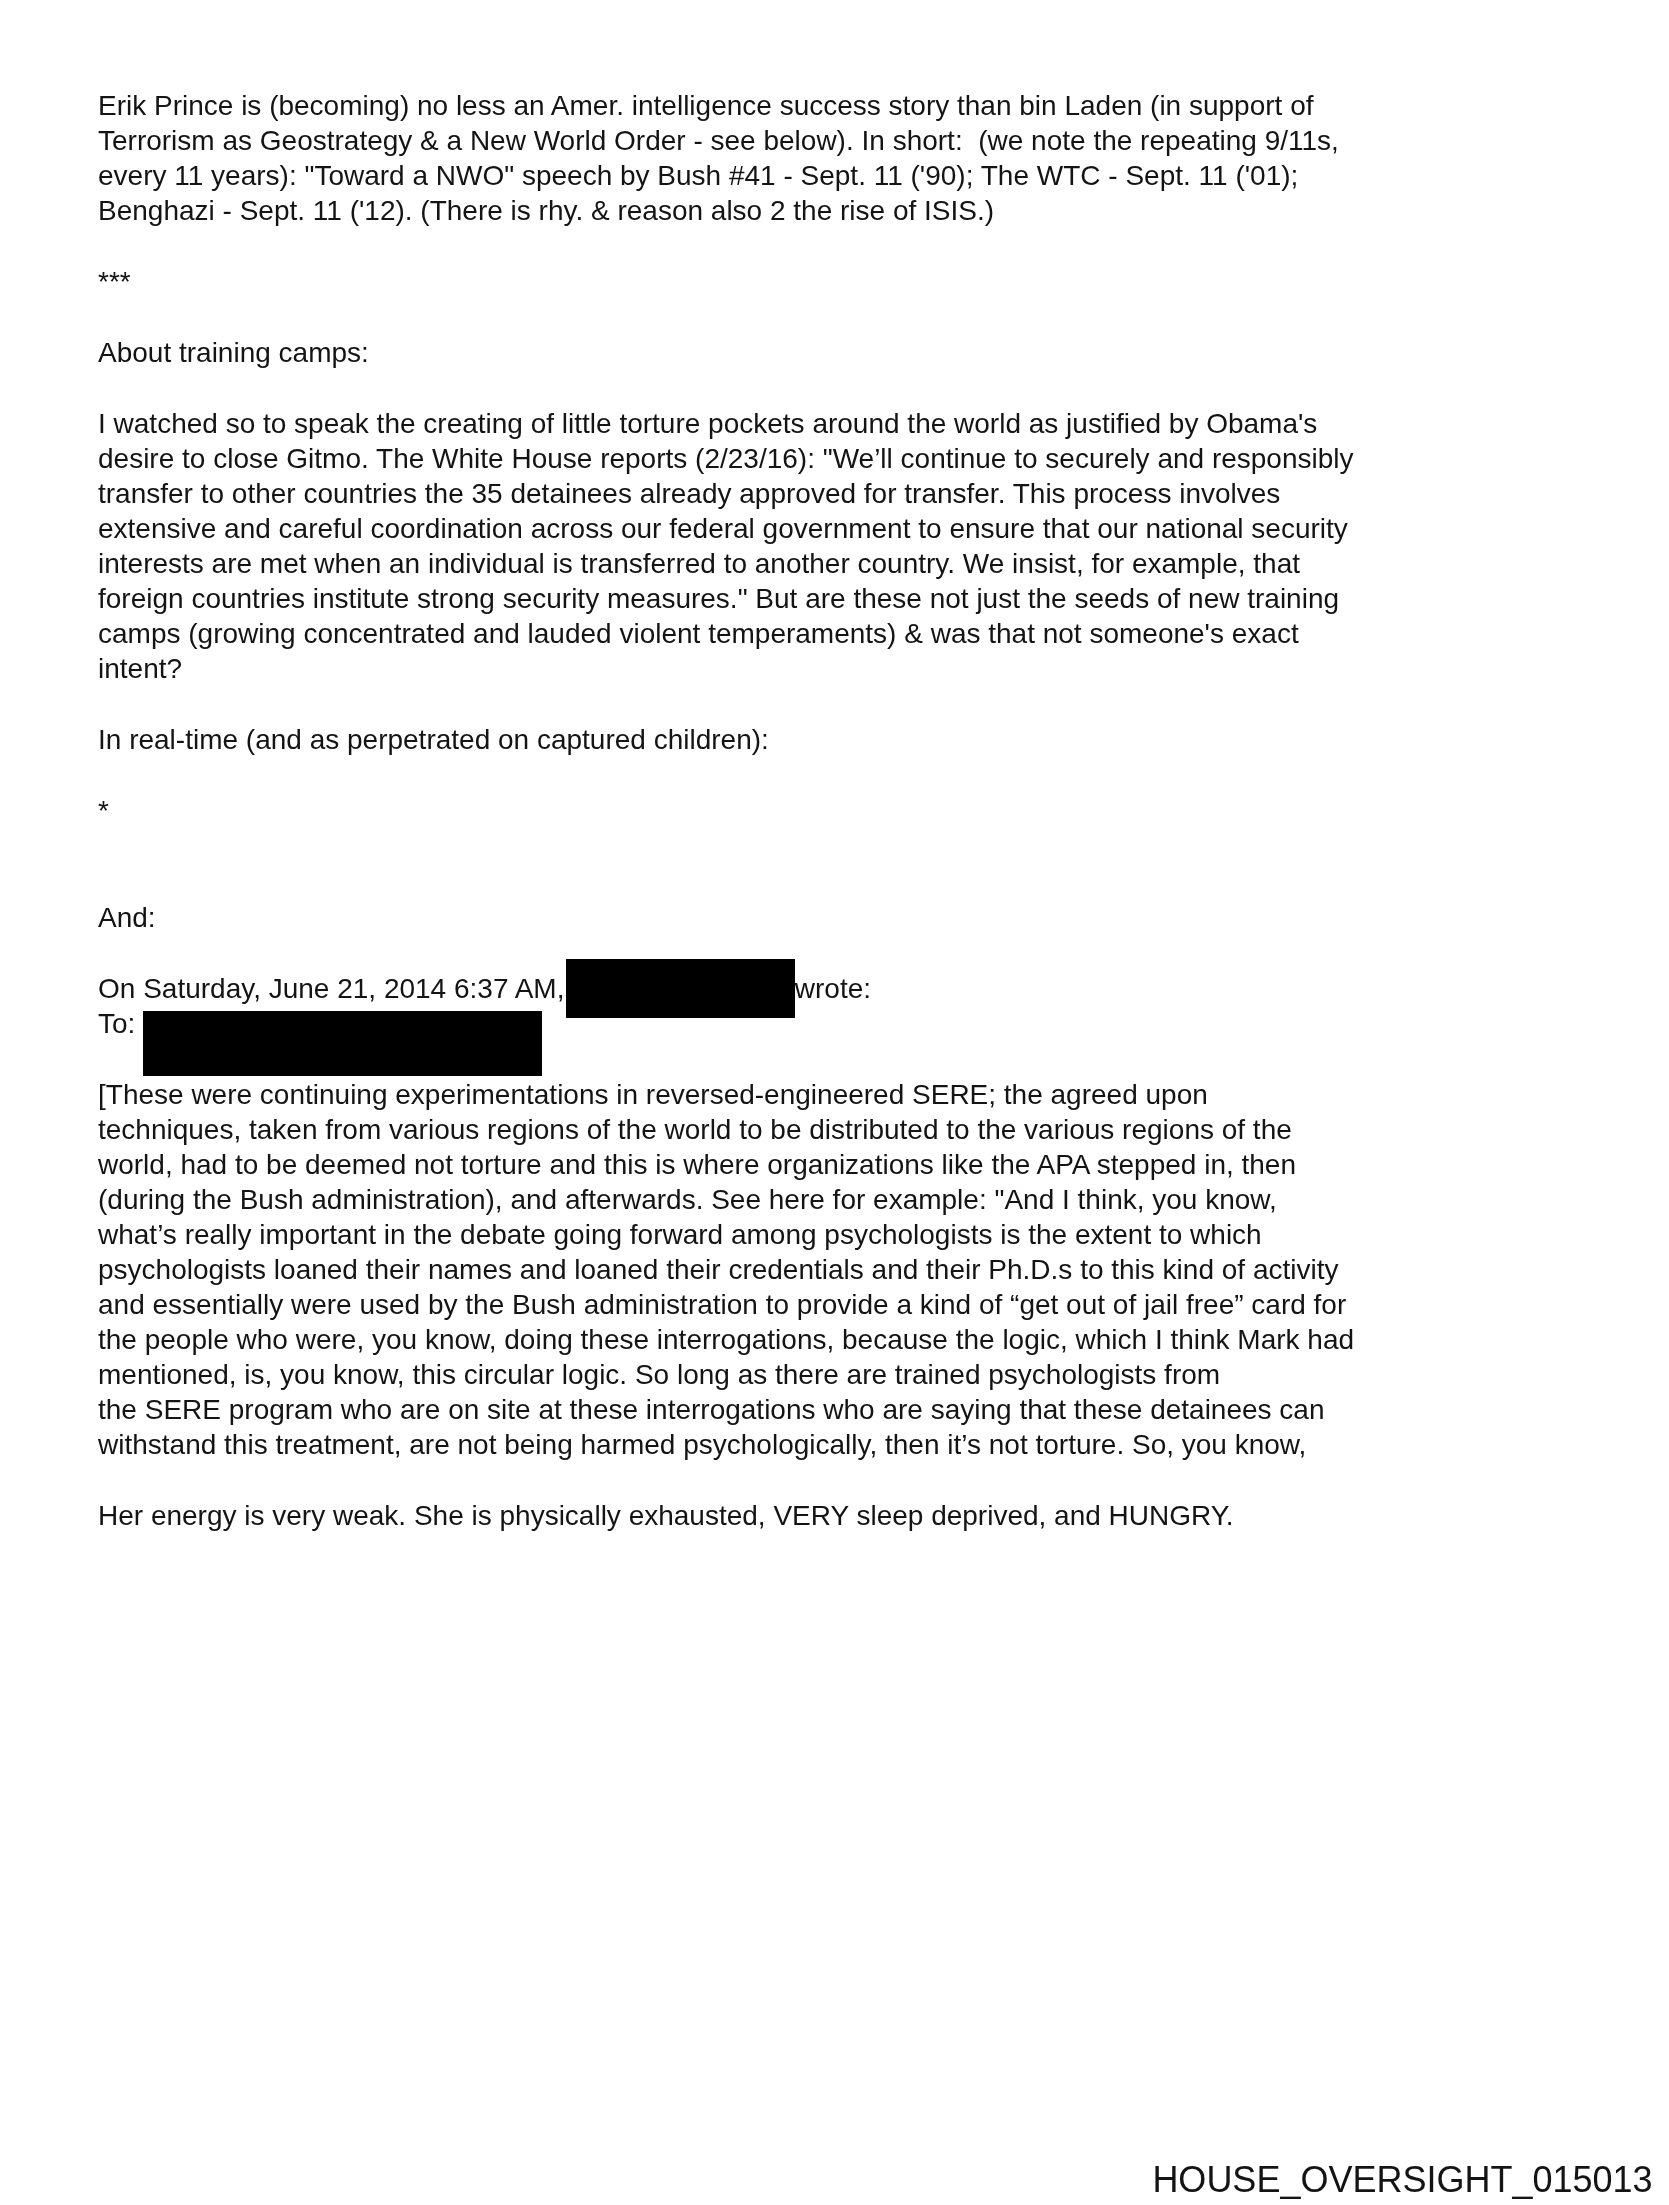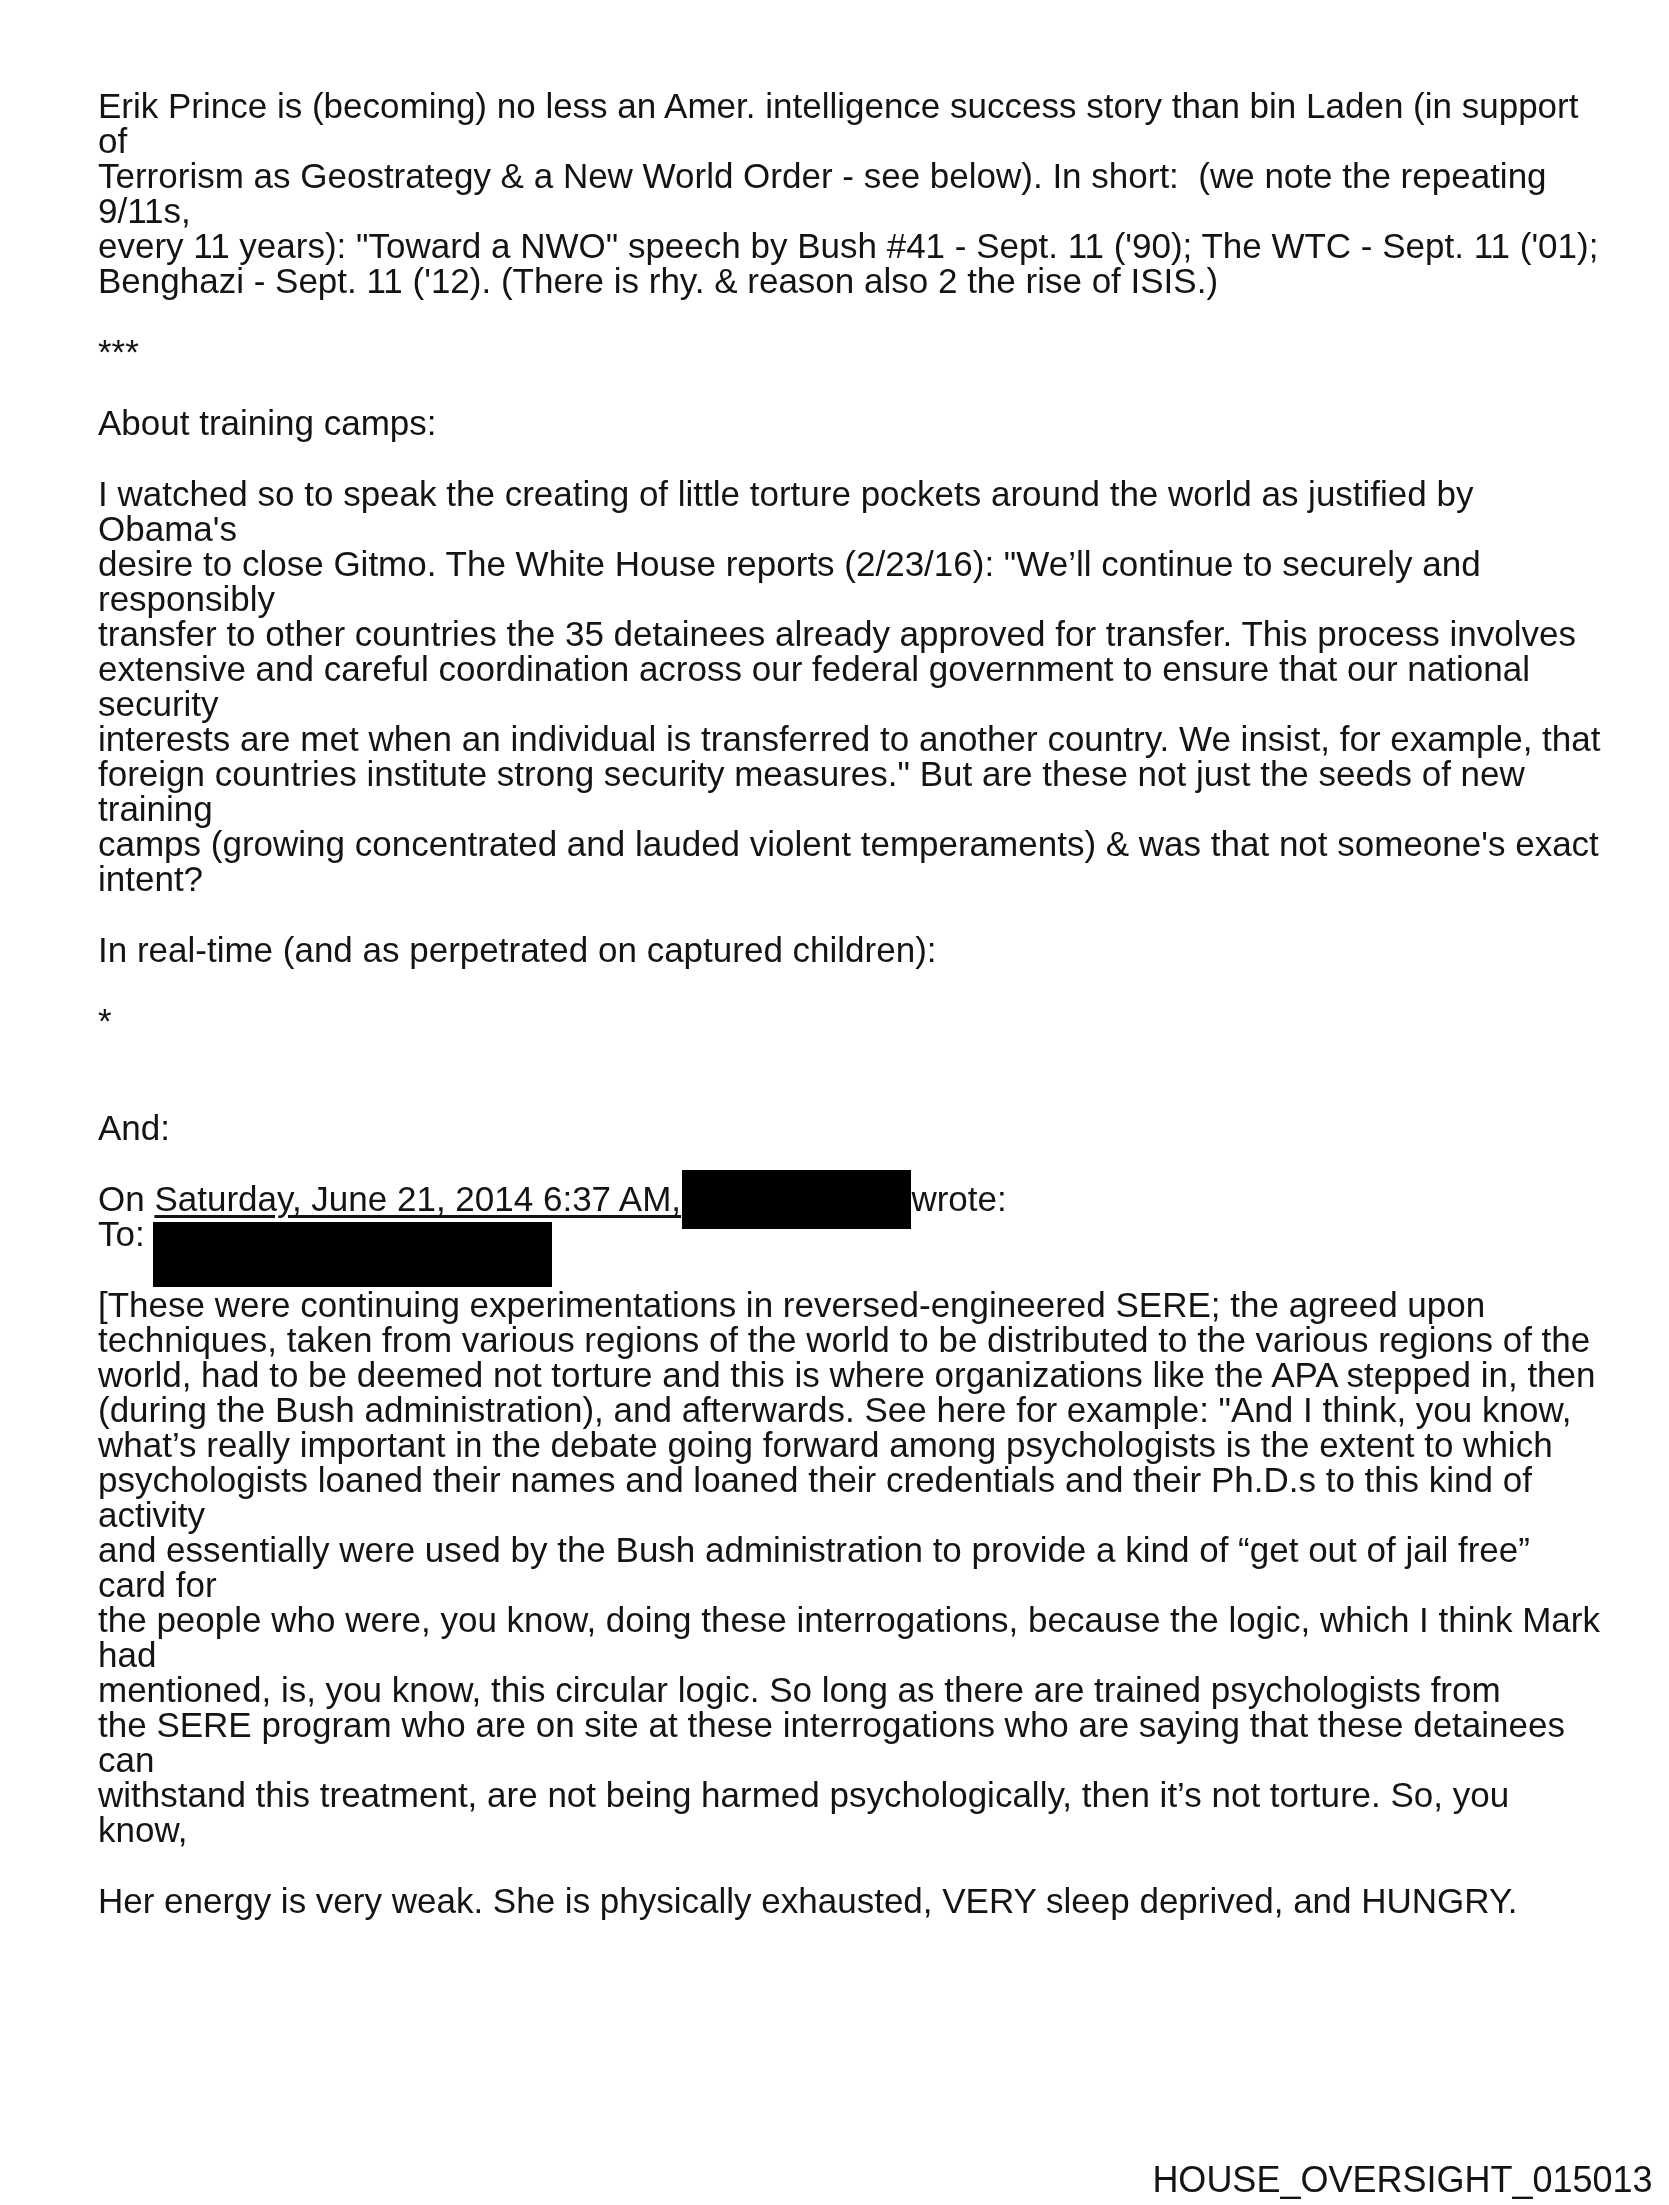--- a/index.html
+++ b/index.html
@@ -10,30 +10,29 @@
     position: relative;
     font-family: "Liberation Sans", sans-serif;
     color: #141414;
     overflow: hidden;
   }
   .doc {
     position: absolute;
     left: 98px;
     top: 88px;
     width: 1506px;
-    font-size: 35px;
+    font-size: 28px;
     line-height: 35px;
   }
   .para {
     white-space: pre-wrap;
     margin: 0 0 36px 0;
   }
   .para.gap-double { margin-bottom: 72px; }
   .datetime {
-    text-decoration: underline;
     text-decoration-thickness: 3.3px;
     text-underline-offset: 3.9px;
   }
   .redaction {
     display: inline-block;
     background: #000000;
     vertical-align: middle;
   }
   .redaction.sender {
     width: 229px;

